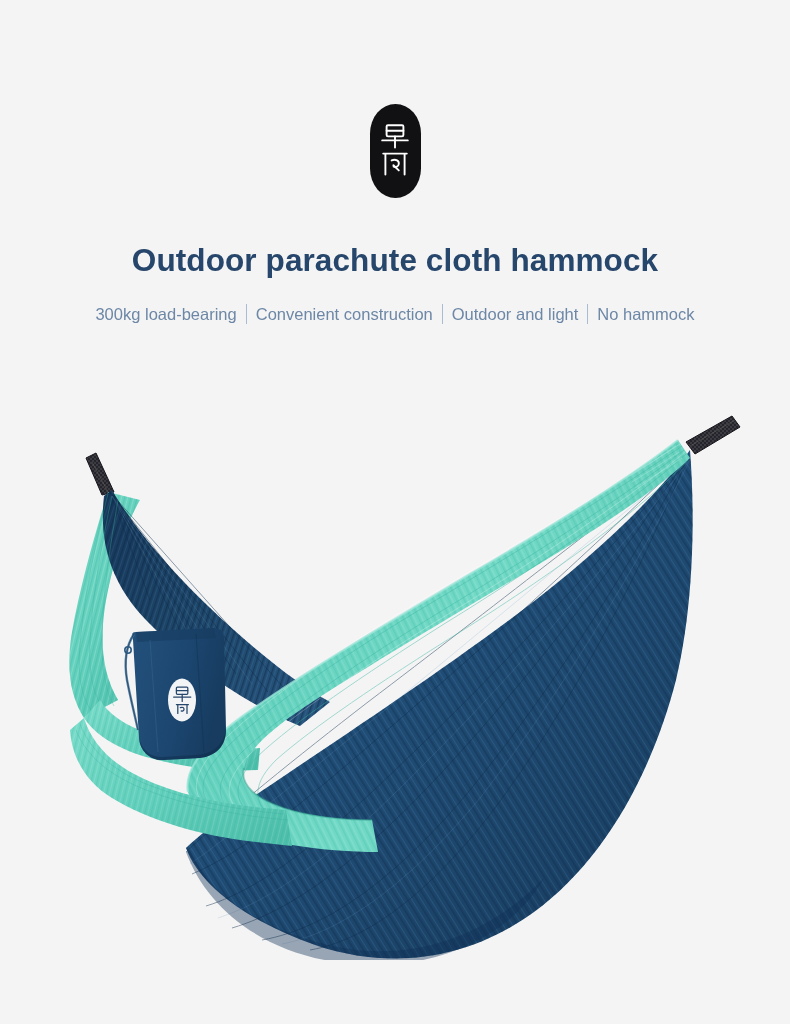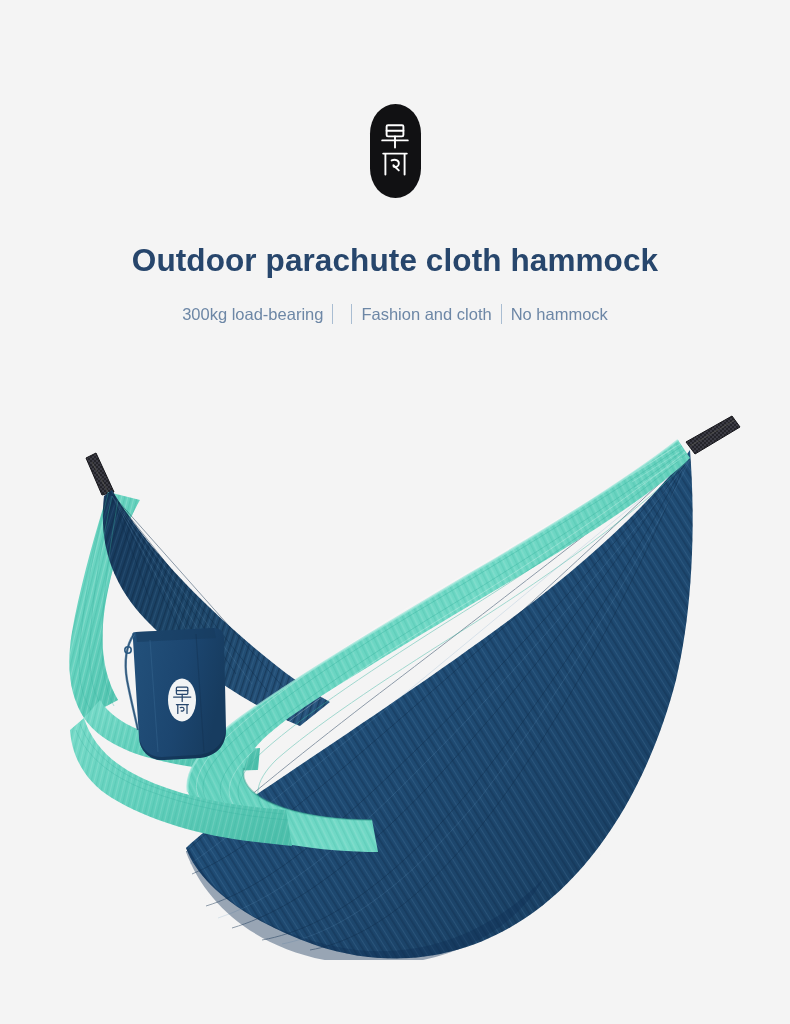--- a/index.html
+++ b/index.html
@@ -122,22 +122,23 @@
         </g>
       </svg>
     </div>
   </div>
 
   <div class="headline">Outdoor parachute cloth hammock</div>
 
   <div class="features">
     <span class="feature-item">300kg load-bearing</span>
     <span class="feature-sep"></span>
+    <span class="feature-item">Convenient construction</span>
     <span class="feature-sep"></span>
-    <span class="feature-item">Fashion and cloth</span>
+    <span class="feature-item">Outdoor and light</span>
     <span class="feature-sep"></span>
     <span class="feature-item">No hammock</span>
   </div>
 
   <div class="photo-stage">
     <svg viewBox="0 0 790 560" xmlns="http://www.w3.org/2000/svg" aria-hidden="true">
       <defs>
 
         <linearGradient id="mintGrad" x1="0" y1="0" x2="1" y2="0.45">
           <stop offset="0%" stop-color="#6ed6c2"></stop>

